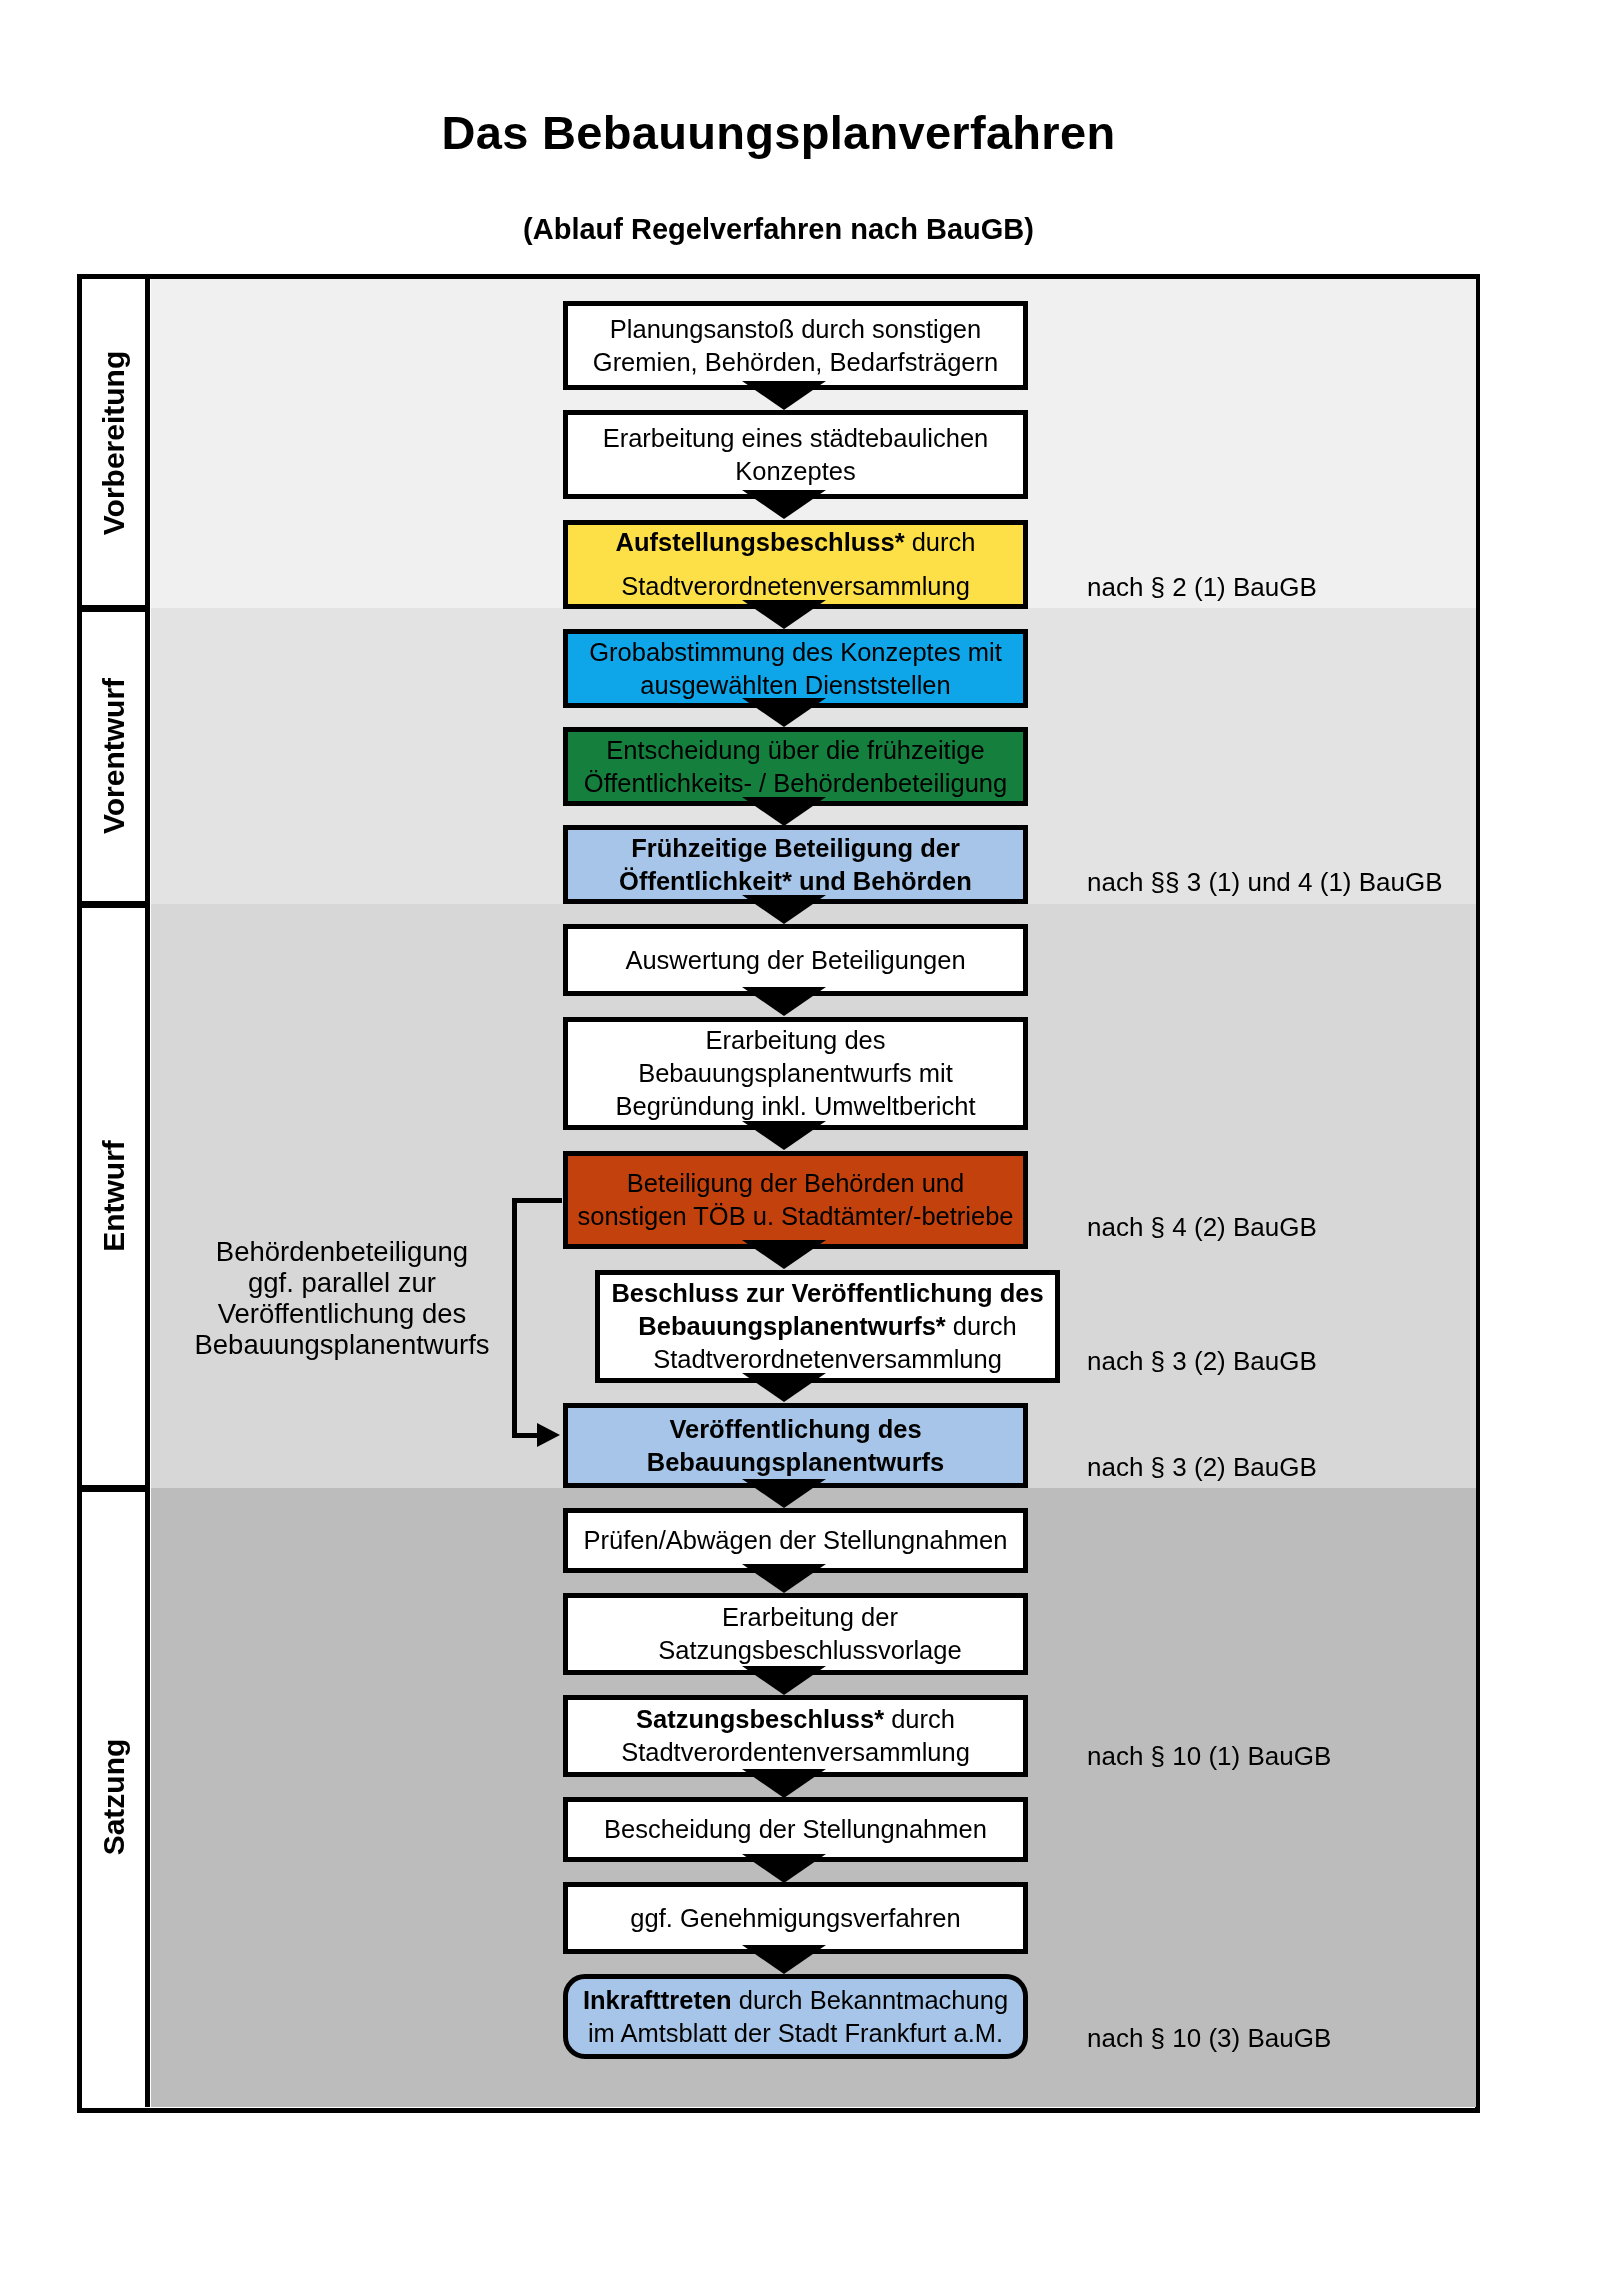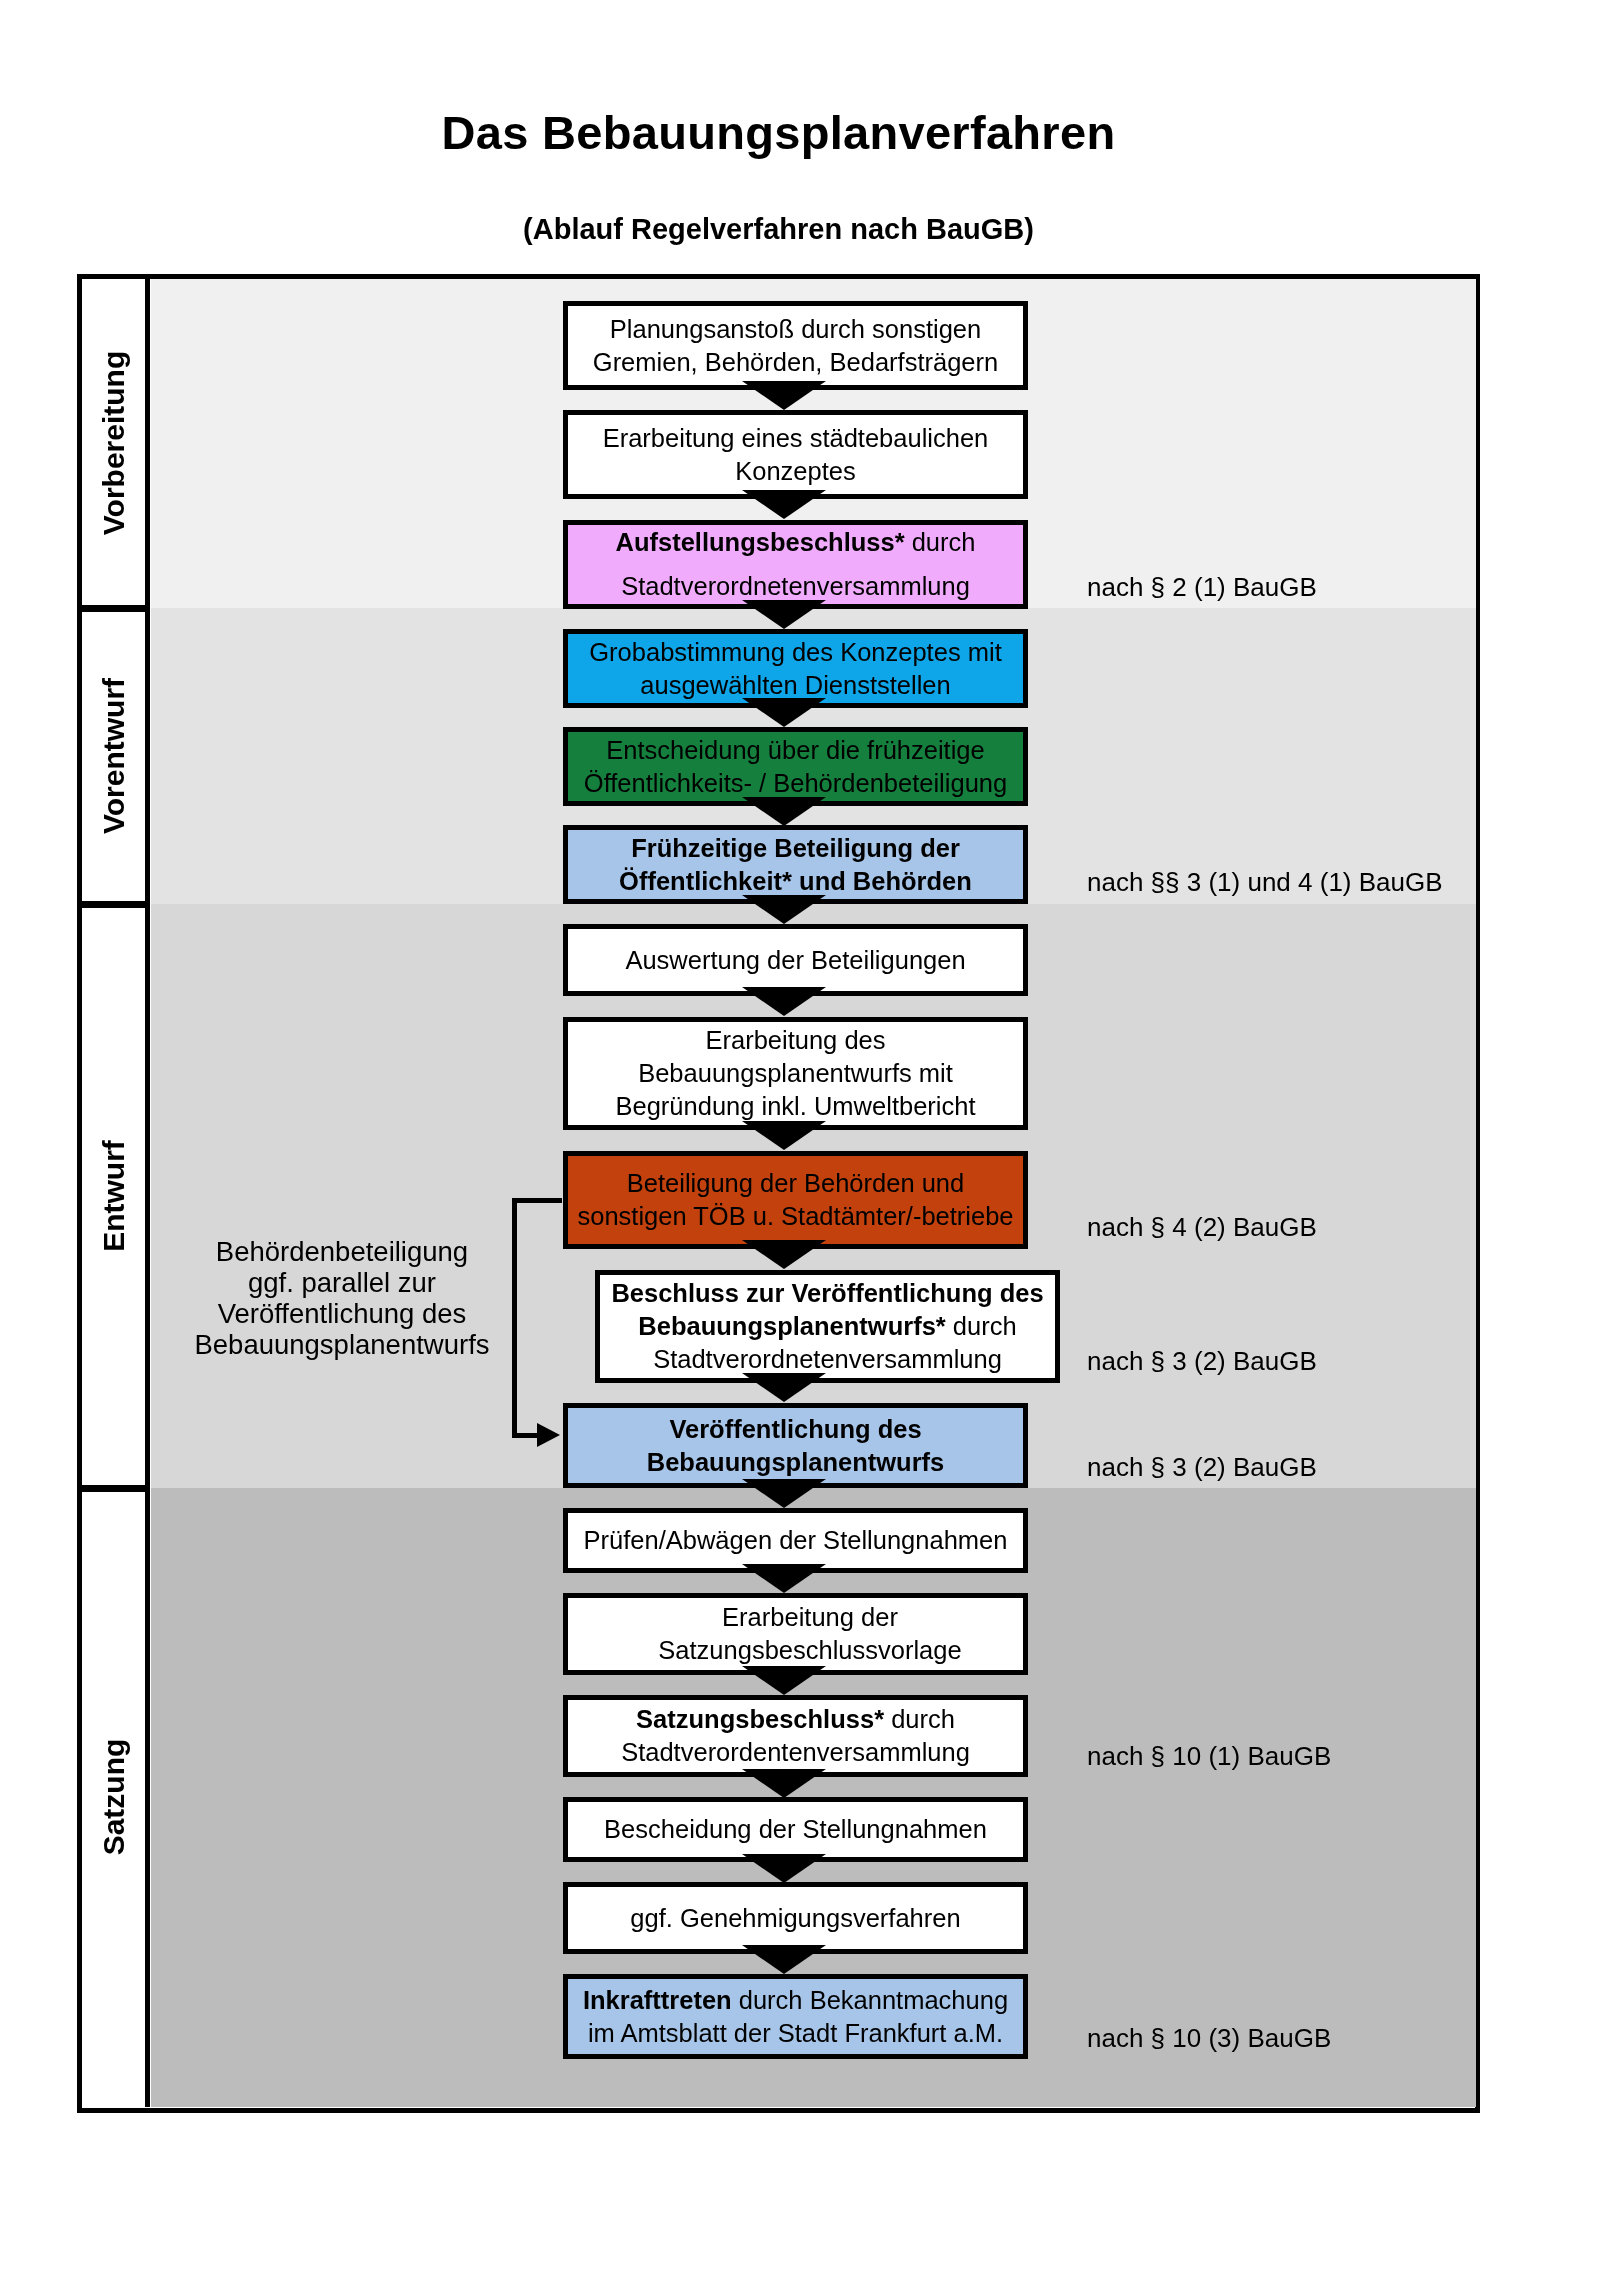--- a/index.html
+++ b/index.html
@@ -47,21 +47,21 @@
       <div class="flow-box" style="top: 301px; height: 89px; background: rgb(255, 255, 255);">
         <div class="line"><span>Planungsanstoß durch sonstigen</span></div>
         <div class="line"><span>Gremien, Behörden, Bedarfsträgern</span></div>
       </div>
       <div class="flow-arrow" style="left: 742px; top: 381px;"></div>
       <div class="flow-box" style="top: 410px; height: 89px; background: rgb(255, 255, 255);">
         <div class="line"><span>Erarbeitung eines städtebaulichen</span></div>
         <div class="line"><span>Konzeptes</span></div>
       </div>
       <div class="flow-arrow" style="left: 742px; top: 490px;"></div>
-      <div class="flow-box" style="top: 520px; height: 89px; background: #f0abfc; gap: 11px;">
+      <div class="flow-box" style="top: 520px; height: 89px; background: #fde047; gap: 11px;">
         <div class="line"><span class="b">Aufstellungsbeschluss*</span><span> durch</span></div>
         <div class="line"><span>Stadtverordnetenversammlung</span></div>
       </div>
       <div class="flow-arrow" style="left: 742px; top: 600px;"></div>
       <div class="legal-ref" style="top: 587px; left: 1087px;">nach § 2 (1) BauGB</div>
       <div class="section-bg" style="top: 608px; height: 296px; background: rgb(227, 227, 227);"></div>
       <div class="phase-label" style="top: 756px;">Vorentwurf</div>
       <div class="phase-separator" style="top: 901px;"></div>
       <div class="flow-box" style="top: 629px; height: 79px; background: #0ea5e9;">
         <div class="line"><span>Grobabstimmung des Konzeptes mit</span></div>
@@ -139,21 +139,21 @@
       <div class="flow-arrow" style="left: 742px; top: 1769px;"></div>
       <div class="legal-ref" style="top: 1756px; left: 1087px;">nach § 10 (1) BauGB</div>
       <div class="flow-box" style="top: 1797px; height: 65px; background: rgb(255, 255, 255);">
         <div class="line"><span>Bescheidung der Stellungnahmen</span></div>
       </div>
       <div class="flow-arrow" style="left: 742px; top: 1854px;"></div>
       <div class="flow-box" style="top: 1882px; height: 72px; background: rgb(255, 255, 255);">
         <div class="line"><span>ggf. Genehmigungsverfahren</span></div>
       </div>
       <div class="flow-arrow" style="left: 742px; top: 1945px;"></div>
-      <div class="flow-box" style="top: 1974px; height: 85px; background: rgb(166, 197, 232);">
+      <div class="flow-box" style="top: 1974px; height: 85px; background: rgb(166, 197, 232); border-radius: 22px;">
         <div class="line"><span class="b">Inkrafttreten</span><span> durch Bekanntmachung</span></div>
         <div class="line"><span>im Amtsblatt der Stadt Frankfurt a.M.</span></div>
       </div>
       <div class="legal-ref" style="top: 2038px; left: 1087px;">nach § 10 (3) BauGB</div>
     </div>
   <div class="label-divider"></div>
 
 </div>
 
 

